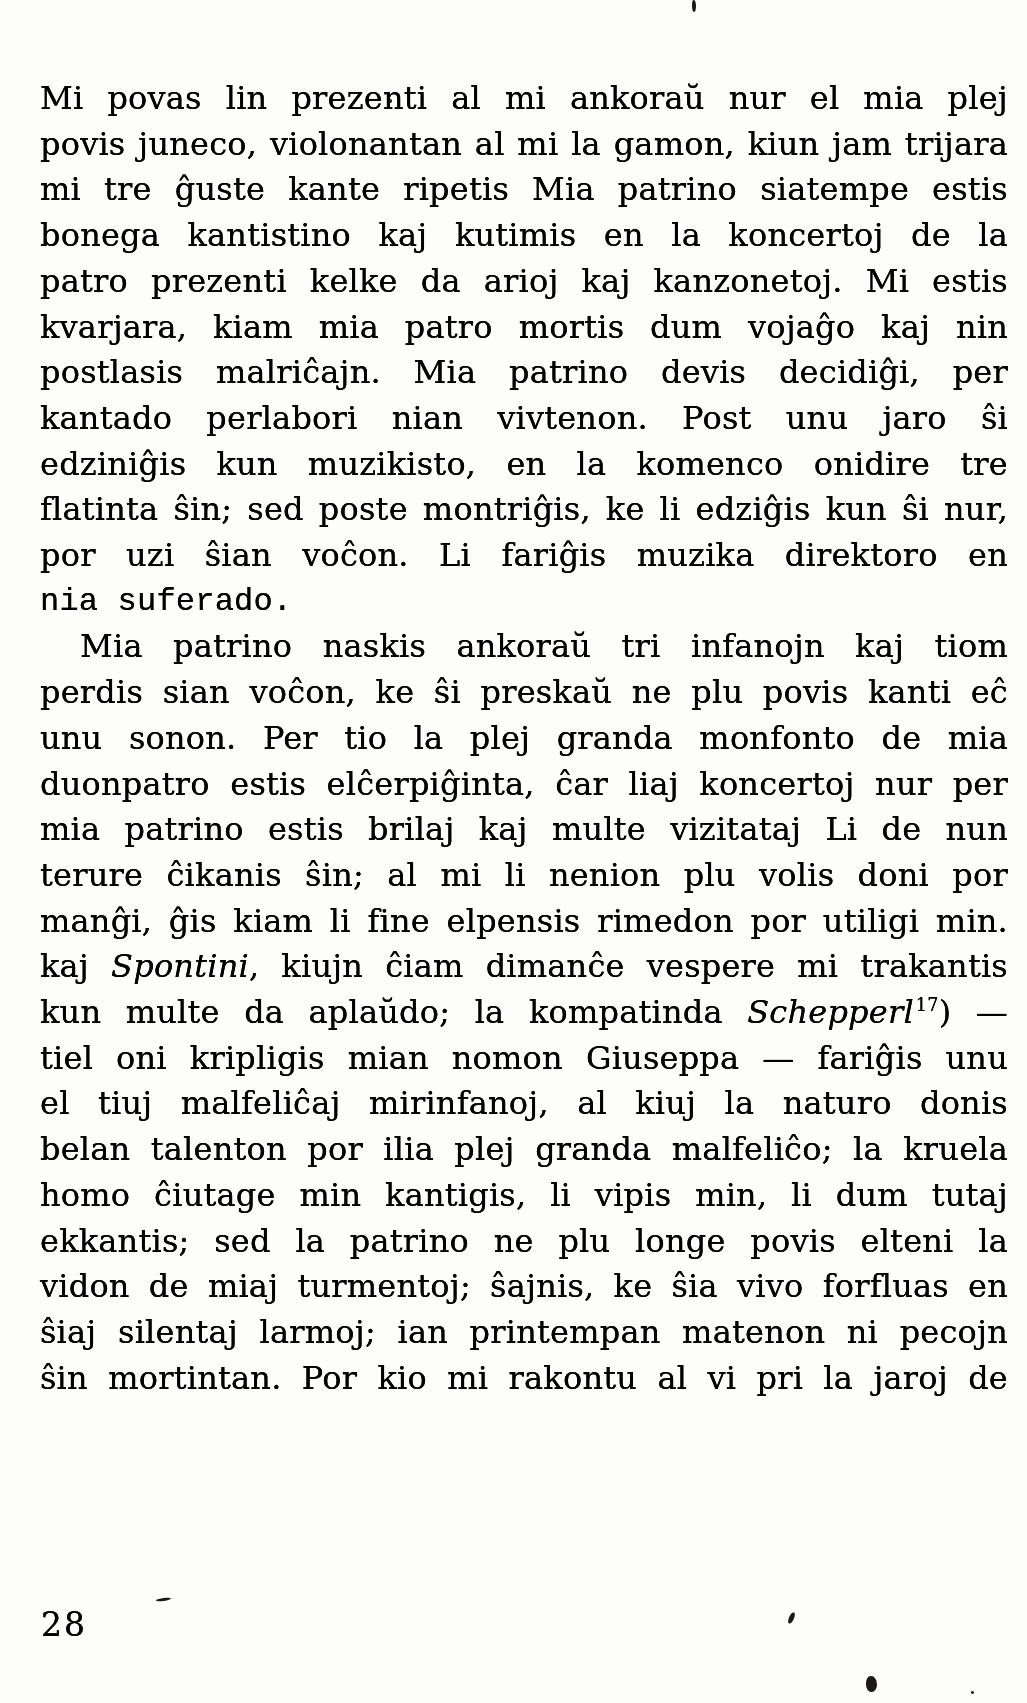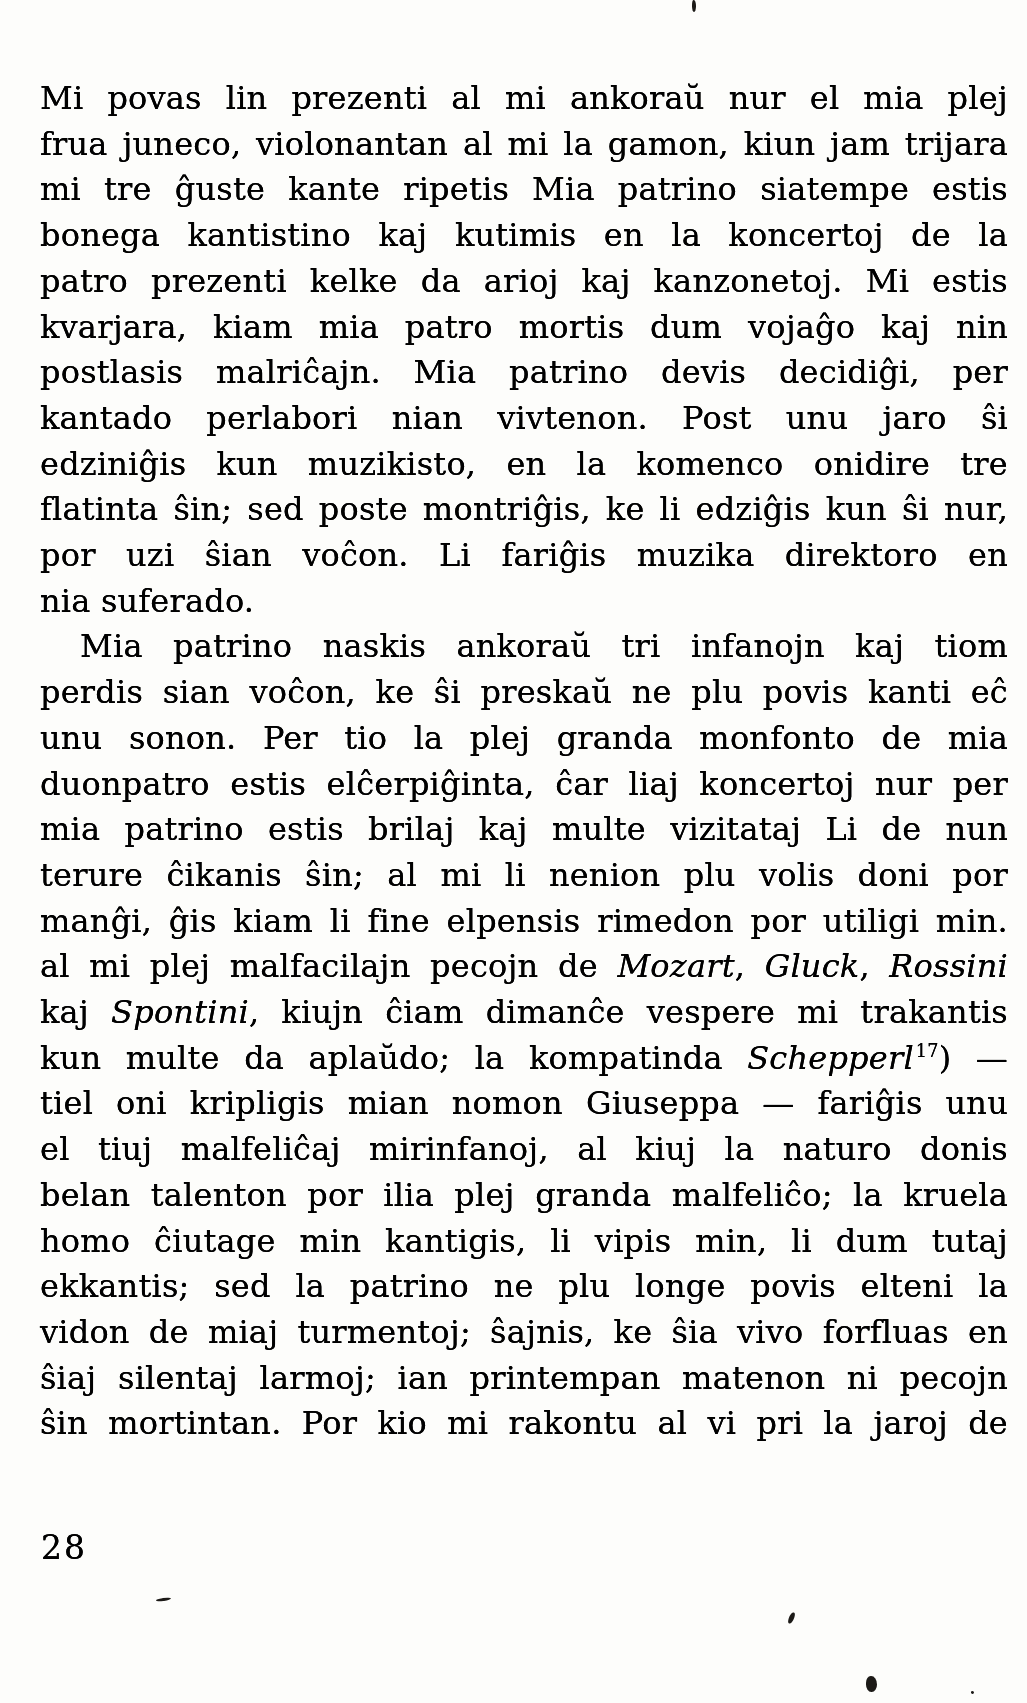--- a/index.html
+++ b/index.html
@@ -20,73 +20,72 @@
     width: 968px;
   }
   .line {
     font-size: 32px;
     line-height: 45.7px;
     text-align: justify;
     text-align-last: justify;
     letter-spacing: 0.2px;
     text-shadow: 0 0 0.5px currentColor;
   }
-  .line.flush-left { text-align-last: left; }
+  .line.flush-left { text-align-last: left; font-family: Liberation Mono, monospace; }
   .line.indent { text-indent: 40px; }
   .line em { font-style: italic; }
   .line sup {
     font-size: 0.55em;
     vertical-align: super;
     line-height: 0;
     margin-left: 2px;
   }
   .page-number {
     position: absolute;
     left: 41px;
-    top: 1528px;
+    top: 1605px;
     font-size: 33px;
     letter-spacing: 2px;
     text-shadow: 0 0 0.5px currentColor;
   }
   .speck { position: absolute; background: #1c1a17; border-radius: 45% 55% 50% 50%; }
   .speck.top-tick   { left: 692px; top: 0px;    width: 4px;  height: 12px; }
   .speck.comma-mark { left: 789px; top: 1612px; width: 5px;  height: 12px; transform: rotate(18deg); border-radius: 60% 40% 60% 40%; }
   .speck.ink-blob   { left: 866px; top: 1676px; width: 11px; height: 16px; }
   .speck.dash-mark  { left: 156px; top: 1598px; width: 15px; height: 3px;  transform: rotate(-8deg); }
   .speck.dot-a      { left: 971px; top: 1691px; width: 3px;  height: 3px; }
   .speck.dot-b      { left: 389px; top: 99px;   width: 3px;  height: 4px; }
 </style>
 </head>
 <body>
 
 <div class="page">
   <div class="text-block" id="text-block">
       <div>
         <div class="line"><span>Mi povas lin prezenti al mi ankoraŭ nur el mia plej</span></div>
-        <div class="line"><span>frua juneco, violonantan al mi la gamon, kiun jam trijara</span></div>
+        <div class="line"><span>povis juneco, violonantan al mi la gamon, kiun jam trijara</span></div>
         <div class="line"><span>mi tre ĝuste kante ripetis Mia patrino siatempe estis</span></div>
         <div class="line"><span>bonega kantistino kaj kutimis en la koncertoj de la</span></div>
         <div class="line"><span>patro prezenti kelke da arioj kaj kanzonetoj. Mi estis</span></div>
         <div class="line"><span>kvarjara, kiam mia patro mortis dum vojaĝo kaj nin</span></div>
         <div class="line"><span>postlasis malriĉajn. Mia patrino devis decidiĝi, per</span></div>
         <div class="line"><span>kantado perlabori nian vivtenon. Post unu jaro ŝi</span></div>
         <div class="line"><span>edziniĝis kun muzikisto, en la komenco onidire tre</span></div>
         <div class="line"><span>flatinta ŝin; sed poste montriĝis, ke li edziĝis kun ŝi nur,</span></div>
         <div class="line"><span>por uzi ŝian voĉon. Li fariĝis muzika direktoro en</span></div>
         <div class="line flush-left"><span>nia suferado.</span></div>
       </div>
       <div>
         <div class="line indent"><span>Mia patrino naskis ankoraŭ tri infanojn kaj tiom</span></div>
         <div class="line"><span>perdis sian voĉon, ke ŝi preskaŭ ne plu povis kanti eĉ</span></div>
         <div class="line"><span>unu sonon. Per tio la plej granda monfonto de mia</span></div>
         <div class="line"><span>duonpatro estis elĉerpiĝinta, ĉar liaj koncertoj nur per</span></div>
         <div class="line"><span>mia patrino estis brilaj kaj multe vizitataj Li de nun</span></div>
         <div class="line"><span>terure ĉikanis ŝin; al mi li nenion plu volis doni por</span></div>
         <div class="line"><span>manĝi, ĝis kiam li fine elpensis rimedon por utiligi min.</span></div>
-        <div class="line"><span>al mi plej malfacilajn pecojn de </span><em>Mozart</em><span>, </span><em>Gluck</em><span>, </span><em>Rossini</em></div>
         <div class="line"><span>kaj </span><em>Spontini</em><span>, kiujn ĉiam dimanĉe vespere mi trakantis</span></div>
         <div class="line"><span>kun multe da aplaŭdo; la kompatinda </span><em>Schepperl</em><sup>17</sup><span>) —</span></div>
         <div class="line"><span>tiel oni kripligis mian nomon Giuseppa — fariĝis unu</span></div>
         <div class="line"><span>el tiuj malfeliĉaj mirinfanoj, al kiuj la naturo donis</span></div>
         <div class="line"><span>belan talenton por ilia plej granda malfeliĉo; la kruela</span></div>
         <div class="line"><span>homo ĉiutage min kantigis, li vipis min, li dum tutaj</span></div>
         <div class="line"><span>ekkantis; sed la patrino ne plu longe povis elteni la</span></div>
         <div class="line"><span>vidon de miaj turmentoj; ŝajnis, ke ŝia vivo forfluas en</span></div>
         <div class="line"><span>ŝiaj silentaj larmoj; ian printempan matenon ni pecojn</span></div>
         <div class="line"><span>ŝin mortintan. Por kio mi rakontu al vi pri la jaroj de</span></div>

